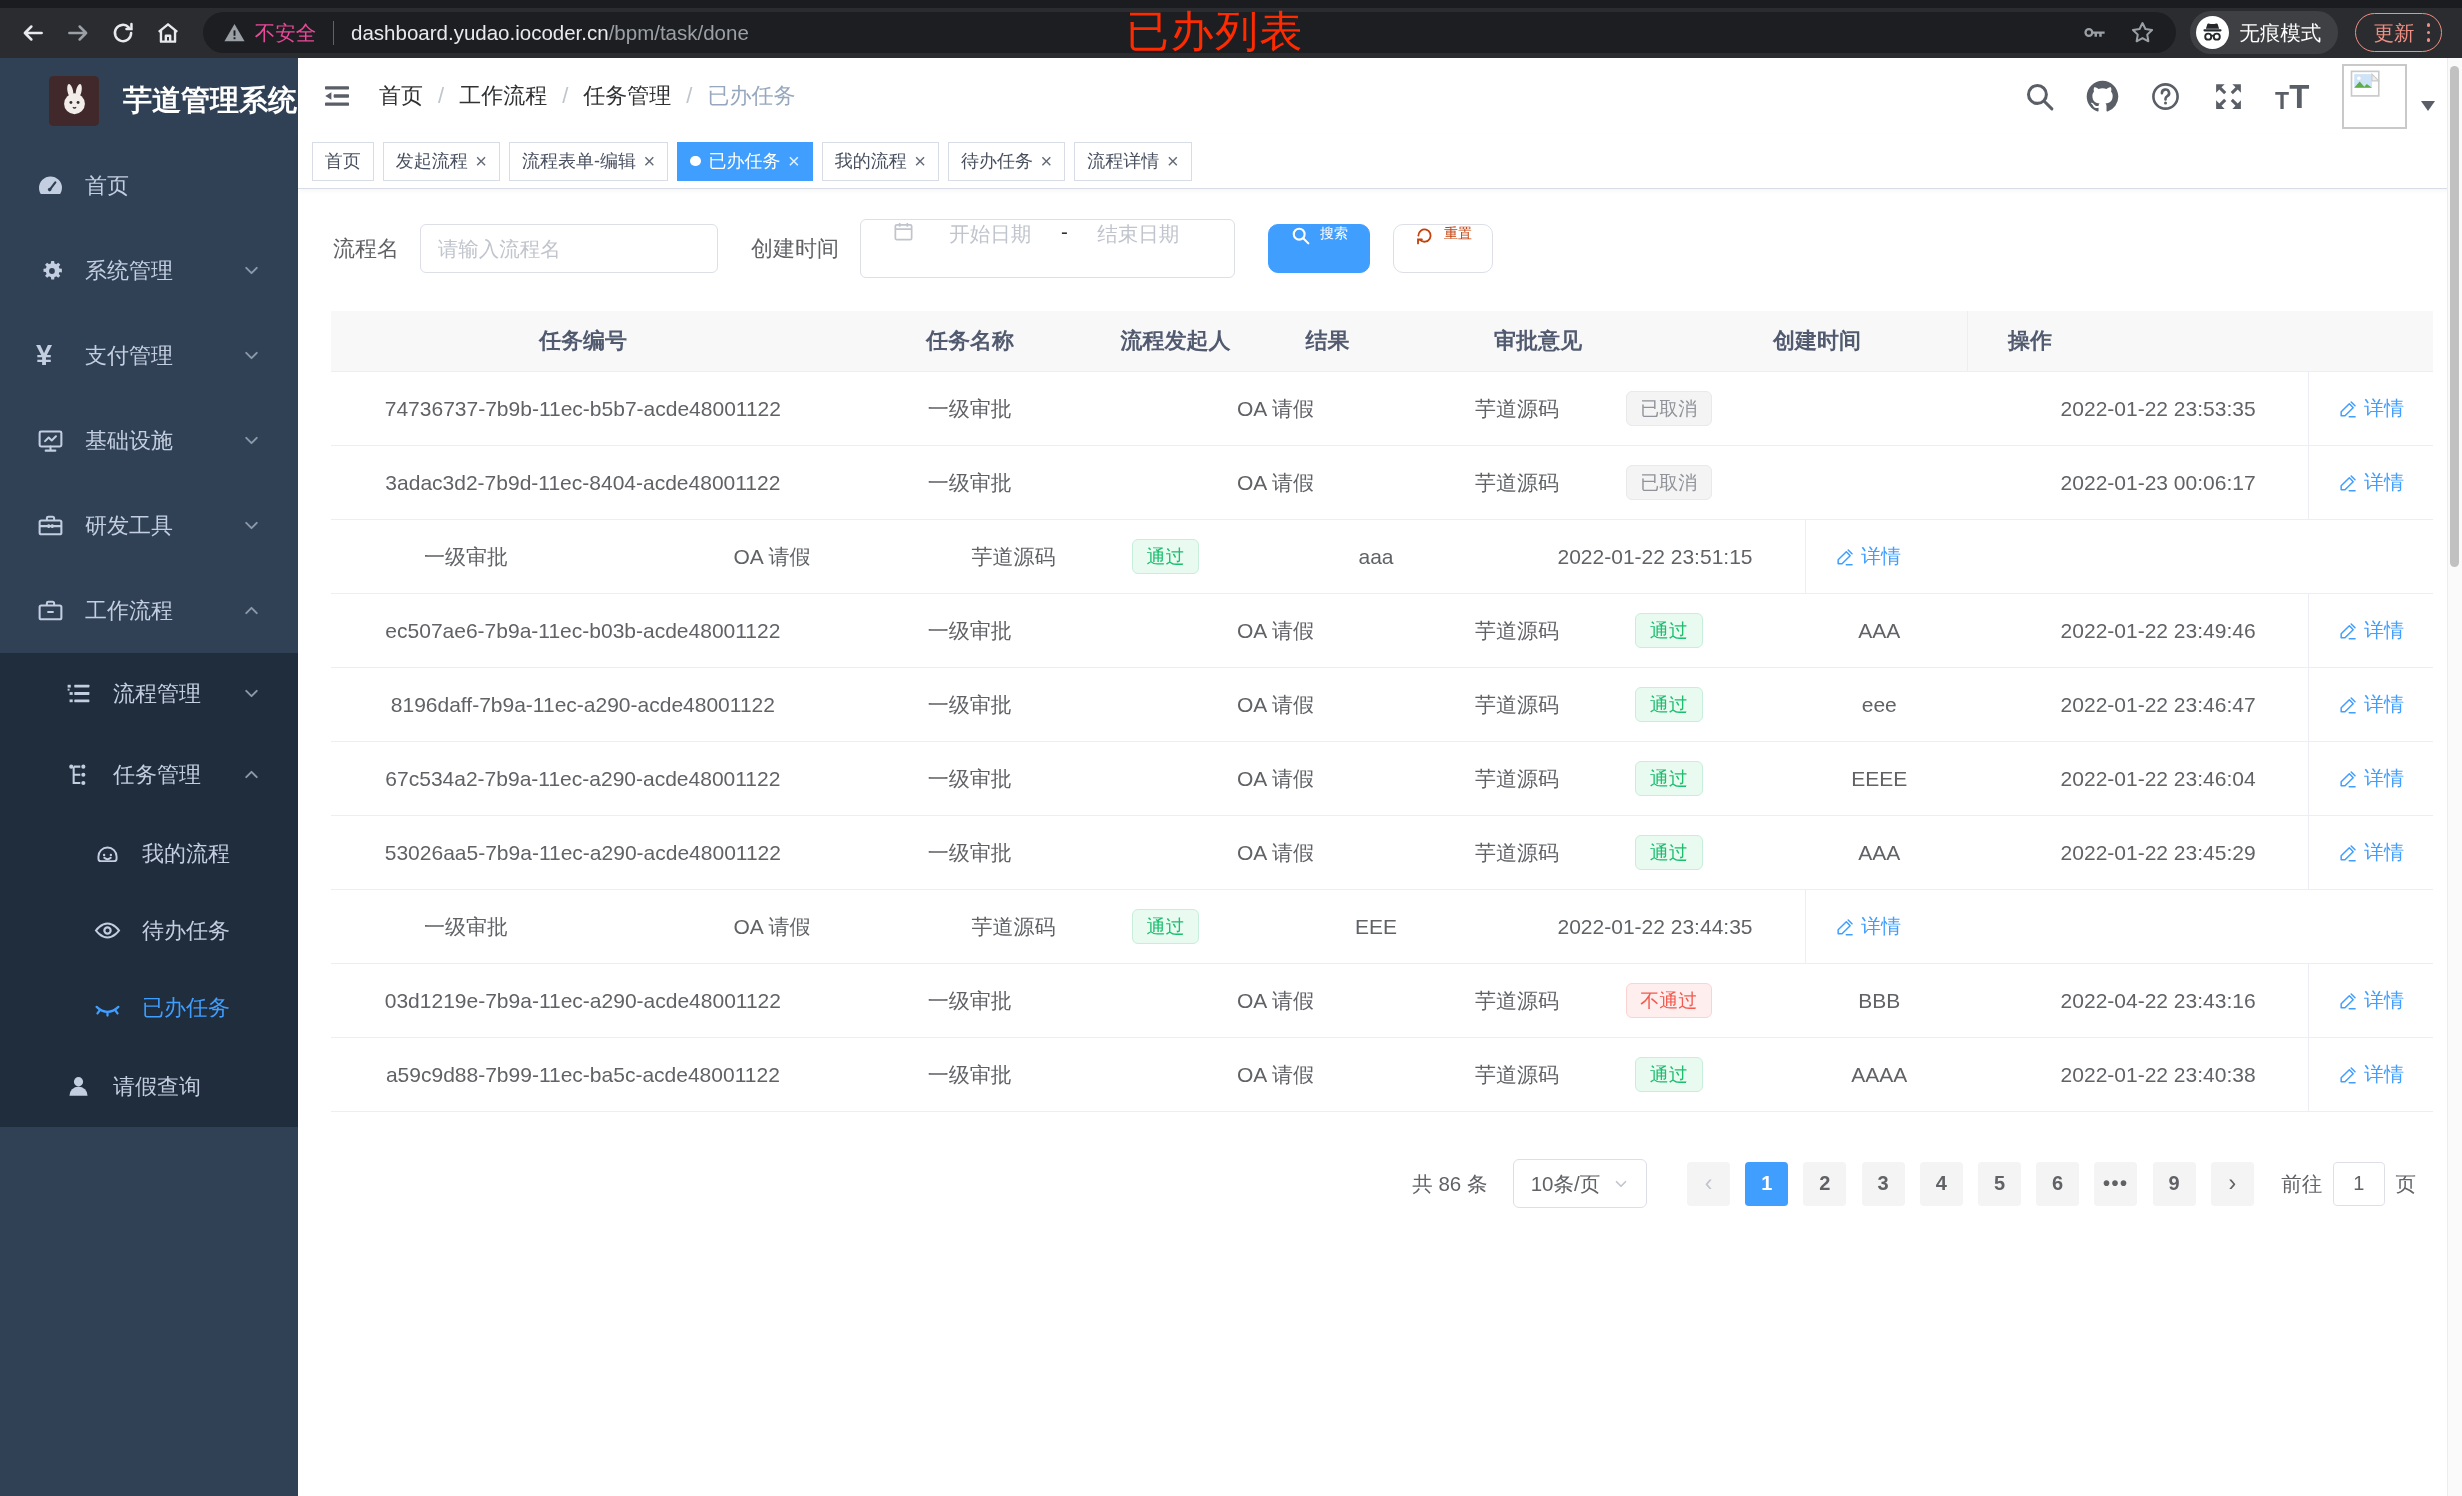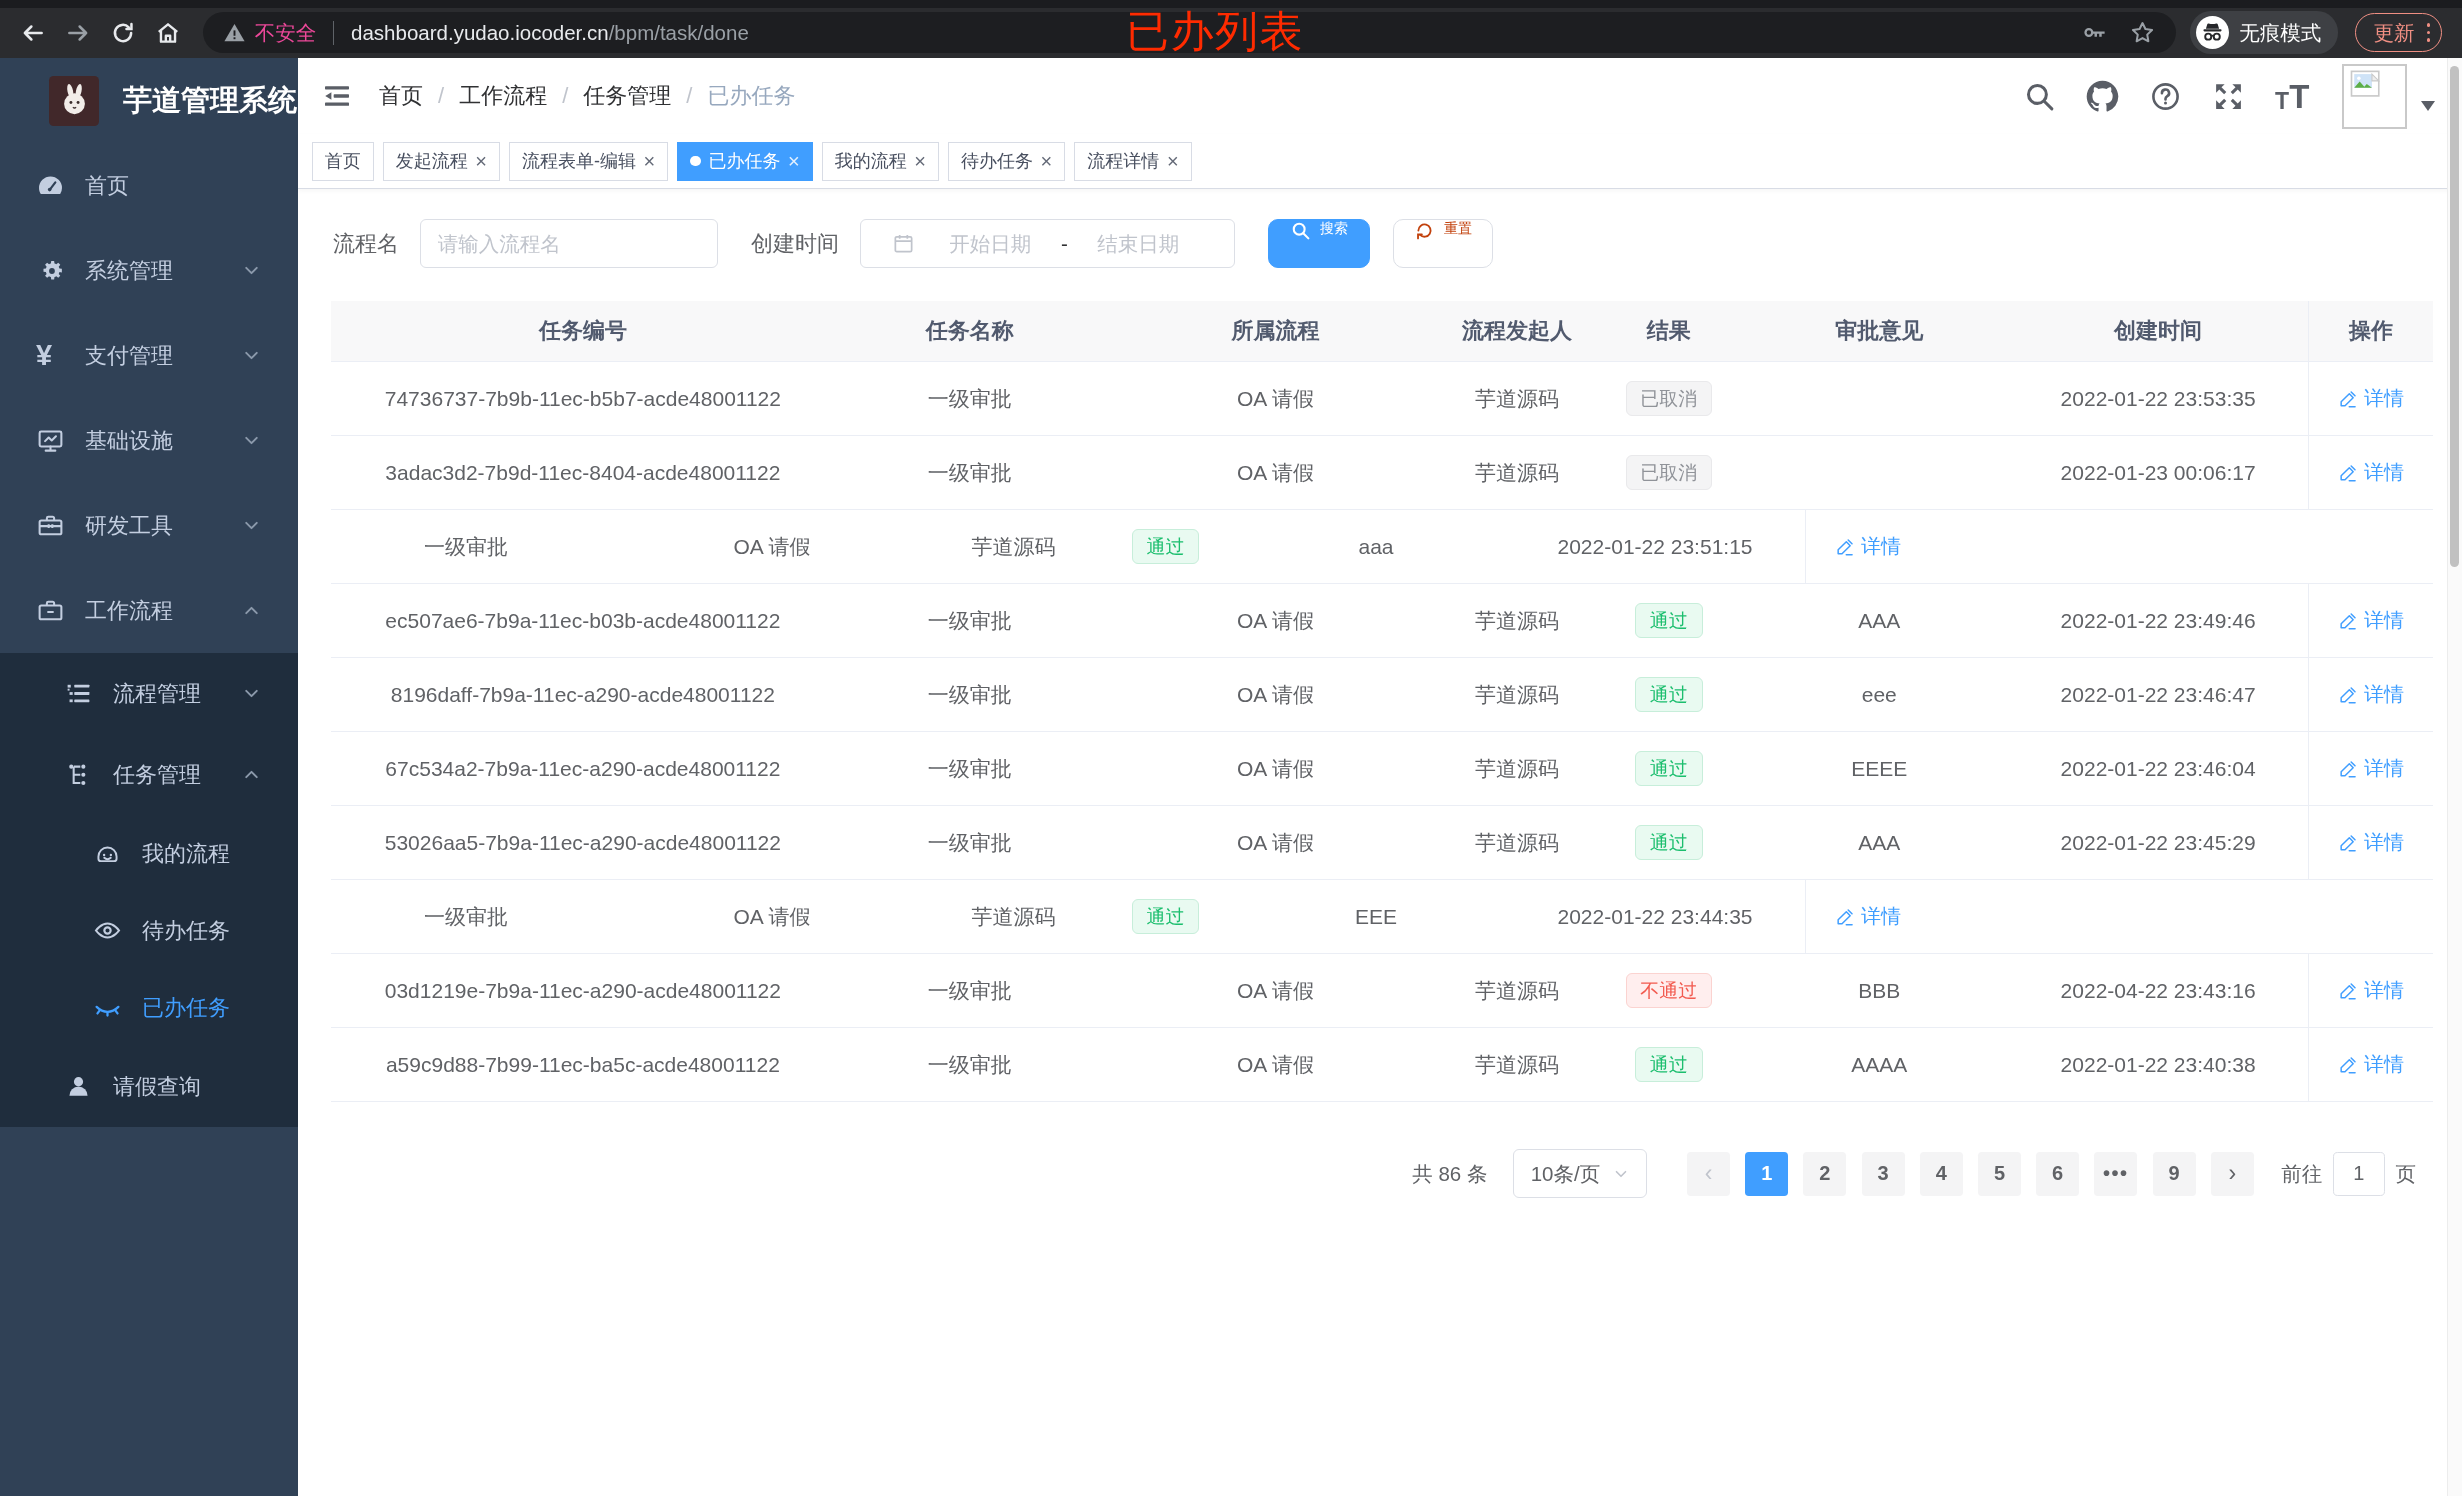--- a/index.html
+++ b/index.html
@@ -79,21 +79,21 @@
   .tab .tab-dot { display:none; width:10.6px; height:10.6px; border-radius:50%; background:#fff; }
   .tab.active { background:#409eff; border-color:#409eff; color:#fff; }
   .tab.active .tab-dot { display:block; }
   .tab .tab-close { font-size:20px; line-height:1; opacity:.85; }
 
   
   .filters { display:flex; align-items:center; margin:30px 0 0 35px; }
   .f-label { font-size:22px; color:#606266; font-weight:500; white-space:nowrap; }
   .f-input { width:298px; height:49px; border:1.5px solid #dcdfe6; border-radius:6px; margin-left:21px; font-size:20.5px; color:#606266; padding:0 16.7px; outline:none; background:#fff; font-family:inherit; }
   .f-input::placeholder { color:#c0c4cc; }
-  .date-range { width:375px; height:49px; border:1.5px solid #dcdfe6; border-radius:6px; margin-left:21px; display:flex; align-items:center; padding:0 31px; }
+  .date-range { width:375px; height:59px; border:1.5px solid #dcdfe6; border-radius:6px; margin-left:21px; display:flex; align-items:flex-start; padding:0 31px; }
   .cal-icon { width:23px; height:23px; color:#c0c4cc; margin-right:10.6px; }
   .cal-icon svg { width:23px; height:23px; }
   .date-ph { flex:1; text-align:center; font-size:20.5px; color:#c0c4cc; white-space:nowrap; }
   .range-sep { font-size:20.5px; color:#303133; margin:0 6px; }
   .ml44 { margin-left:33px; }
   .btn { height:49px; border-radius:10px; display:flex; justify-content:center; font-size:14px; cursor:pointer; white-space:nowrap; }
   .btn svg { width:21px; height:21px; margin-right:9px; }
   .btn-primary { background:#409eff; color:#fff; border:1.5px solid #409eff; padding:0 21px; margin-left:33px; }
   .btn-plain { background:#fff; color:#c2410c; border:1.5px solid #dcdfe6; padding:0 20px; margin-left:23px; }
 
@@ -516,21 +516,20 @@
             </svg>
           </span>
         <span>重置</span>
       </div>
     </div>
 
     <div class="table">
       <div class="t-head" id="thead">
           <div class="tc c0">任务编号</div>
           <div class="tc c1">任务名称</div>
-          <div class="tc c2">所属流程</div>
           <div class="tc c3">流程发起人</div>
           <div class="tc c4">结果</div>
           <div class="tc c5">审批意见</div>
           <div class="tc c6">创建时间</div>
           <div class="tc c7">操作</div>
         </div>
       <div id="tbody">
           <div class="t-row">
             <div class="tc c0">74736737-7b9b-11ec-b5b7-acde48001122</div>
             <div class="tc c1">一级审批</div>

